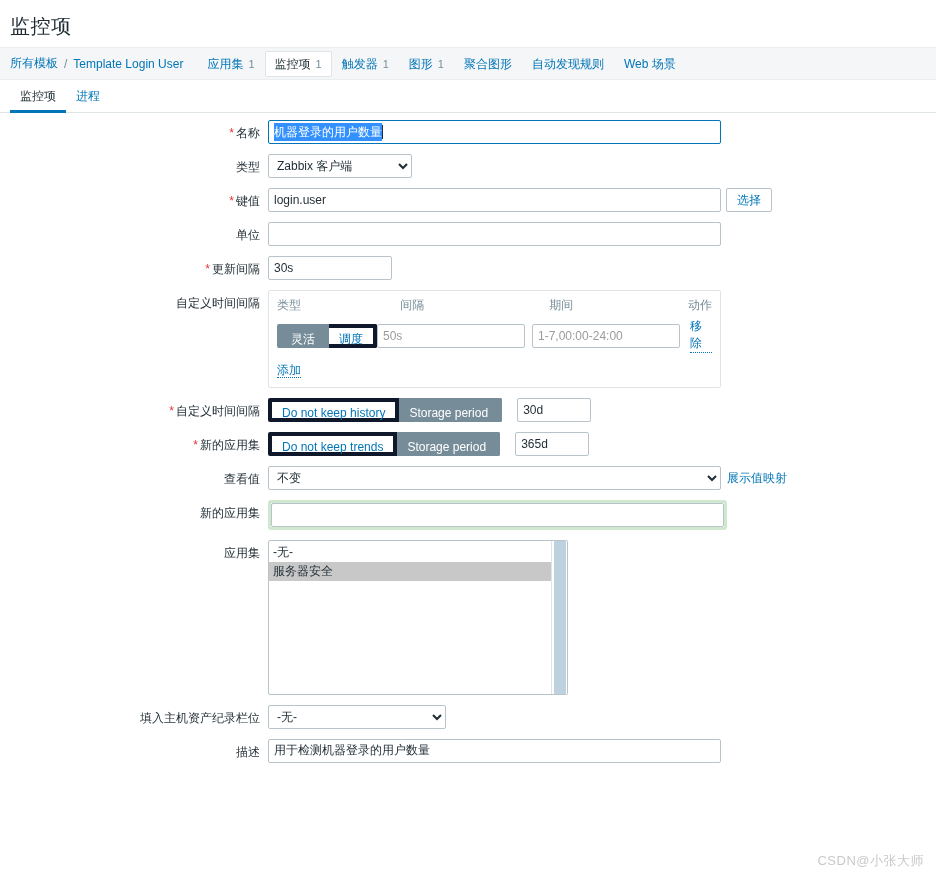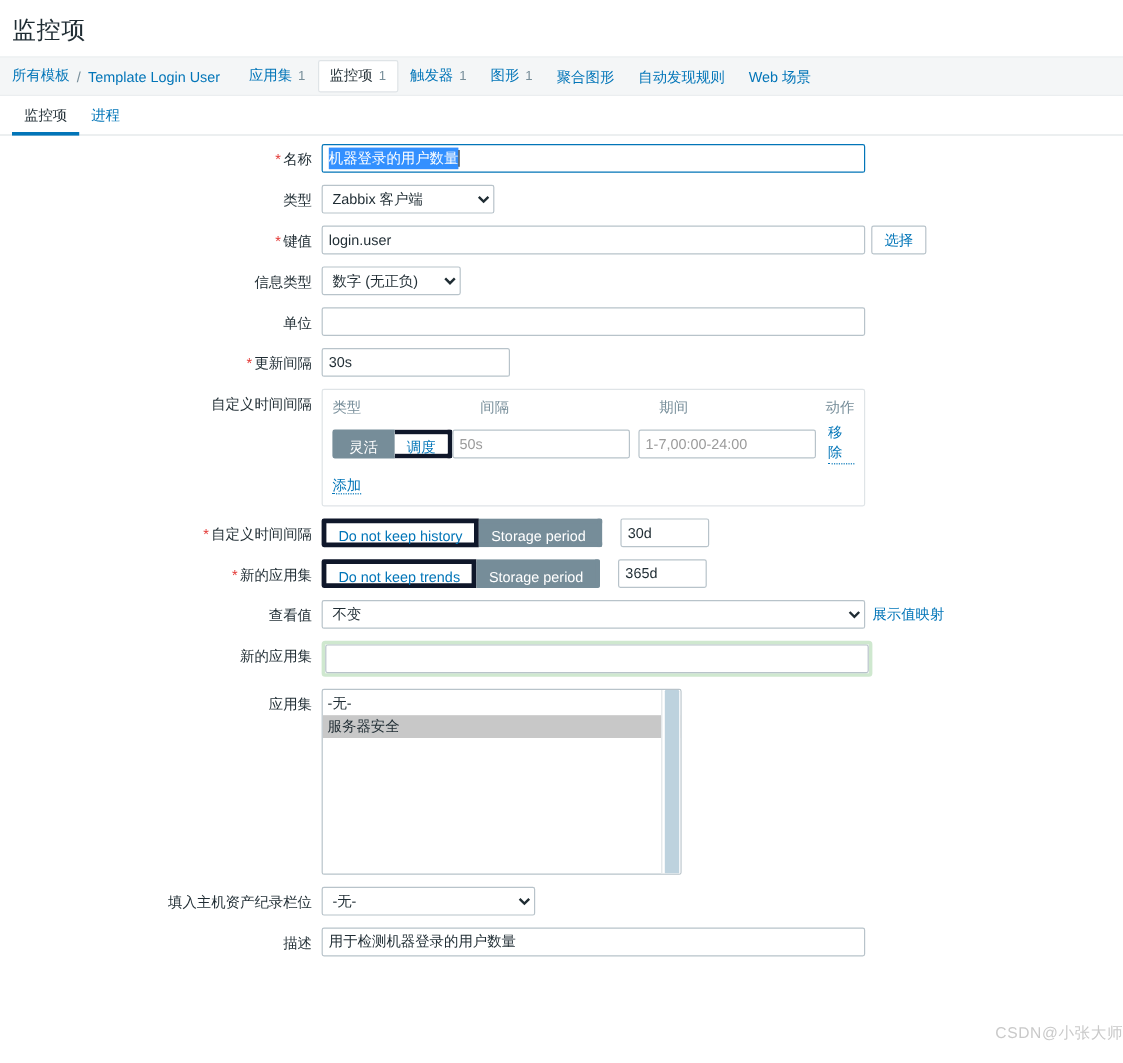--- a/index.html
+++ b/index.html
@@ -134,21 +134,21 @@
     color: #1f2c33;
     border: 1px solid #b8c3ca;
     border-radius: 2px;
     background: #fff;
     height: 24px;
     padding: 2px 4px;
     outline: none;
   }
   .w-key  { width: 453px; }
   .w-unit { width: 453px; }
-  .w-delay{ width: 157px; }
+  .w-delay{ width: 124px; }
   .w-type { width: 144px; }
   .w-vtype{ width: 116px; }
   .w-inv  { width: 178px; }
 
   
   .fakeinput {
     width: 453px; height: 24px;
     border: 1px solid #0275b8;
     border-radius: 2px;
     background: #fff;
@@ -292,21 +292,21 @@
     width: 453px;
     height: 90px;
     resize: none;
     padding: 4px 5px;
     line-height: 16px;
   }
 
   
   .watermark {
     position: absolute;
-    right: 0;
+    right: 12px;
     bottom: 16px;
     font-size: 13px;
     color: #c9c9c9;
     letter-spacing: .5px;
     user-select: none;
   }
 </style>
 </head>
 <body>
 
@@ -384,30 +384,20 @@
     <div class="row">
       <div class="label">
         <span class="req">*</span><span>键值</span>
       </div>
       <div class="field">
         <input class="txt w-key" value="login.user" style="">
         <button class="btn">选择</button>
       </div>
     </div>
 
-    <div class="row">
-      <div class="label">
-        <span>信息类型</span>
-      </div>
-      <div class="field">
-        <select class="sel w-vtype">
-          <option>数字 (无正负)</option>
-        </select>
-      </div>
-    </div>
 
     <div class="row">
       <div class="label">
         <span>单位</span>
       </div>
       <div class="field">
         <input class="txt w-unit" value="" style="">
       </div>
     </div>
 

